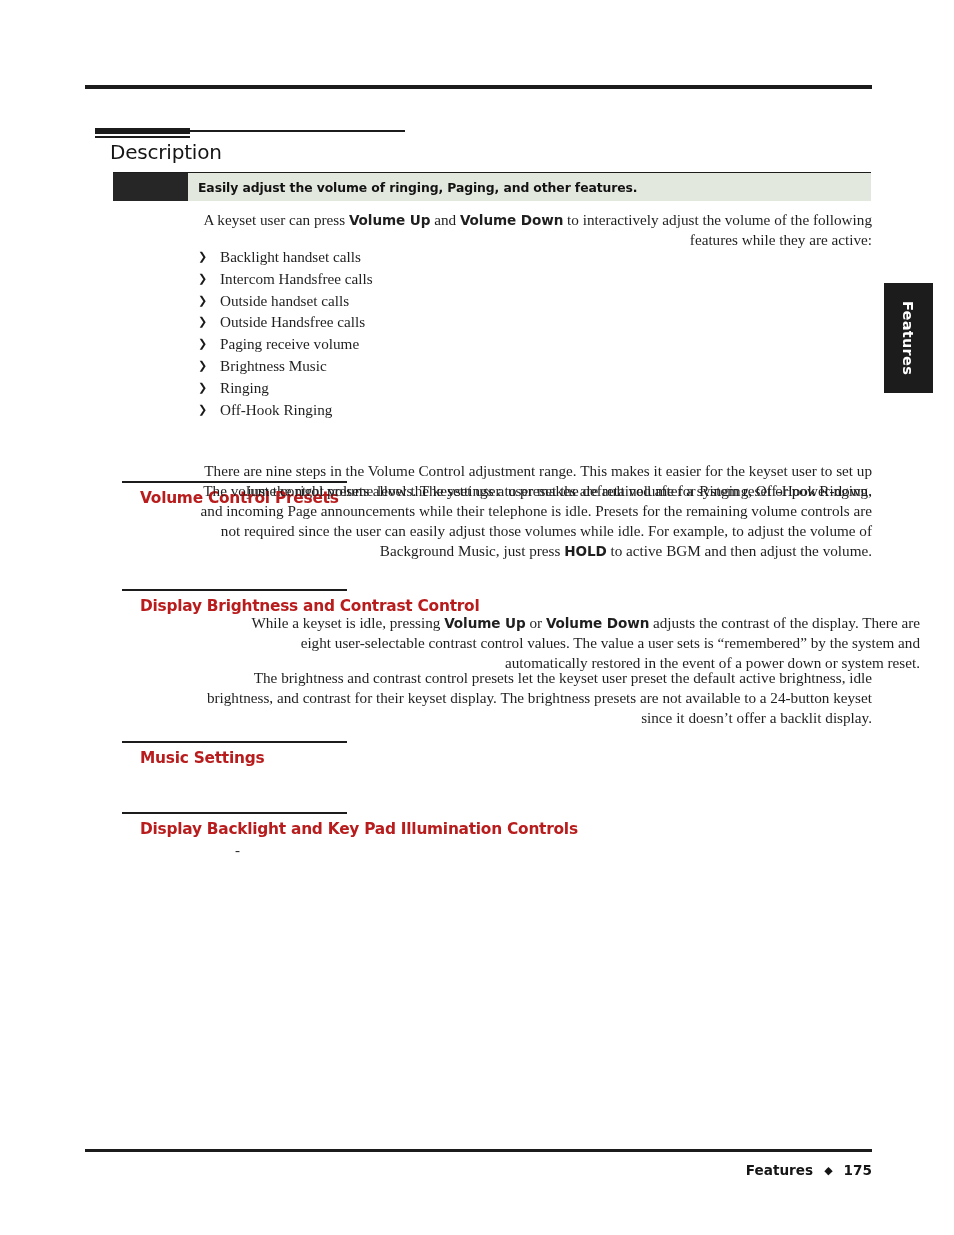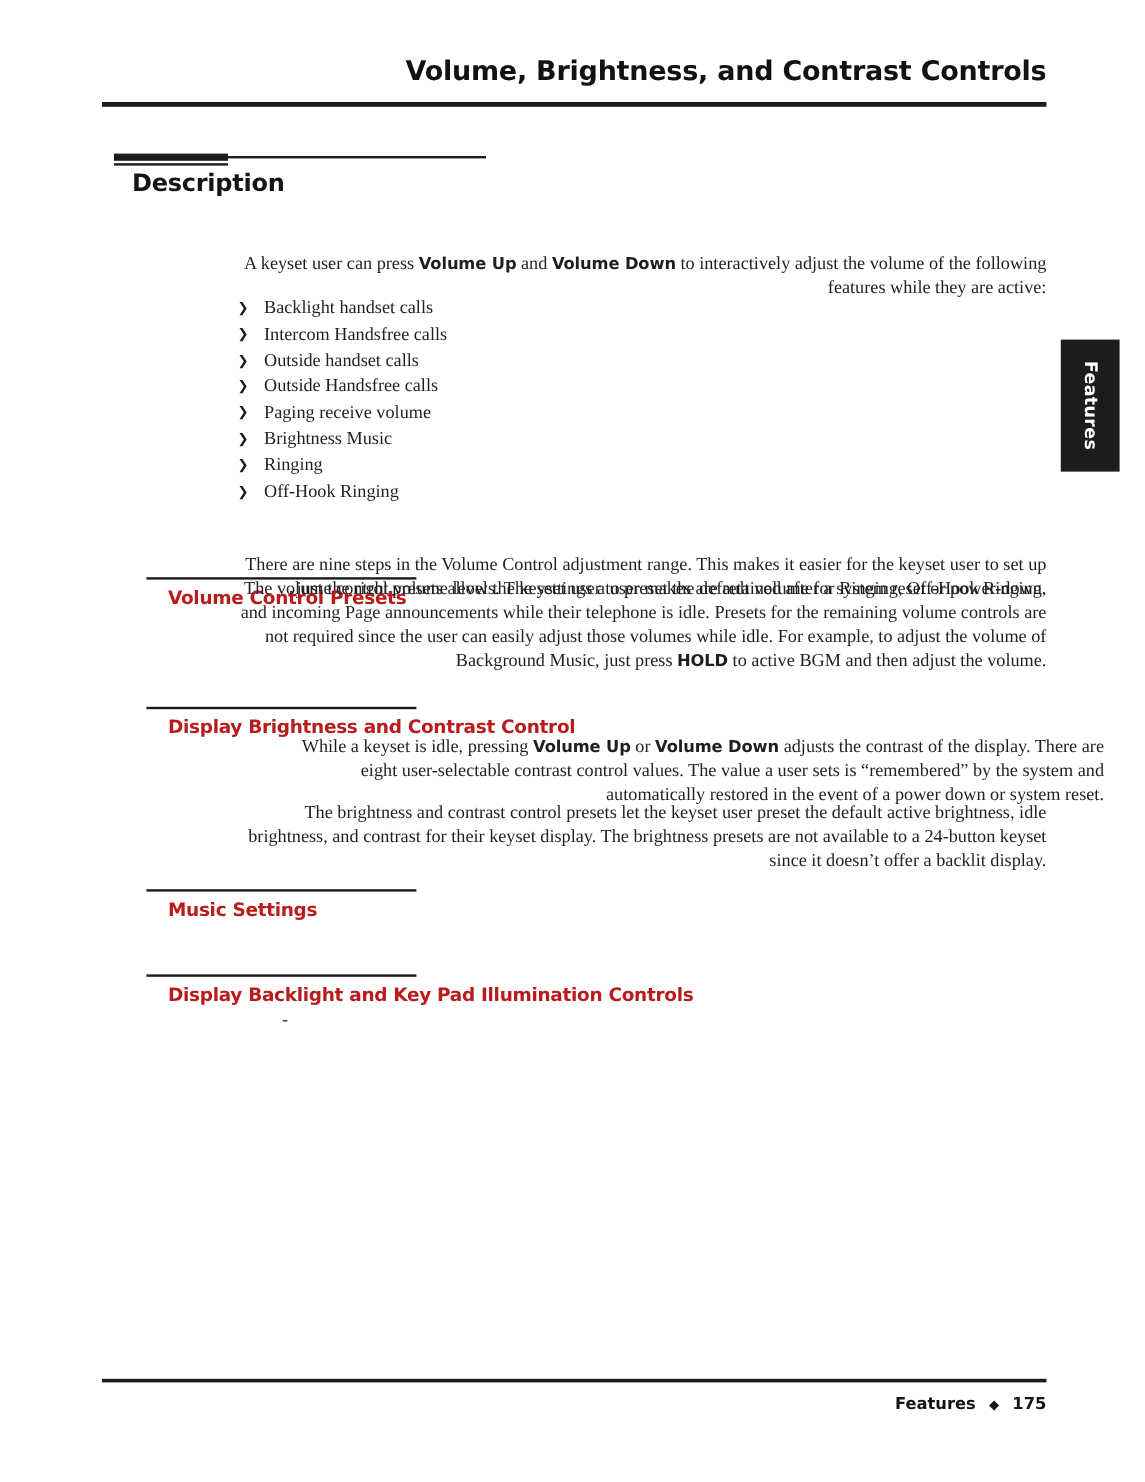--- a/index.html
+++ b/index.html
@@ -73,21 +73,21 @@
     width: 95px;
     height: 1.5px;
     background: #1c1c1c;
   }
 
   .desc-title {
     position: absolute;
     left: 110px;
     top: 140px;
     font-family: "DejaVu Sans", "Liberation Sans", sans-serif;
-    font-weight: bold;
+    font-weight: normal;
     font-size: 20px;
     letter-spacing: -0.2px;
     color: #151515;
   }
 
   
   .banner {
     position: absolute;
     left: 113px;
     top: 172px;
@@ -274,30 +274,33 @@
     line-height: 1;
     position: relative;
     top: 0.5px;
   }
 </style>
 </head>
 <body>
 
 <div class="page">
 
-  <div class="running-head">Volume, Brightness, and Contrast Controls</div>
   <div class="head-rule"></div>
 
   <div class="desc-deco">
     <div class="bar-thick"></div>
     <div class="bar-thin-ext"></div>
     <div class="bar-thin-under"></div>
   </div>
   <div class="desc-title">Description</div>
 
+  <div class="banner">
+    <div class="banner-block"></div>
+    <div class="banner-text">Easily adjust the volume of ringing, Paging, and other features.</div>
+  </div>
 
   <div class="body-col" id="intro-para">
     <span>A keyset user can press </span><b>Volume Up</b><span> and </span><b>Volume Down</b><span> to interactively adjust the volume of the following features while they are active:</span>
   </div>
 
   <ul class="bullet-list" id="bullet-list">
       <li><span class="bullet-glyph">❯</span><span>Backlight handset calls</span></li>
       <li><span class="bullet-glyph">❯</span><span>Intercom Handsfree calls</span></li>
       <li><span class="bullet-glyph">❯</span><span>Outside handset calls</span></li>
       <li><span class="bullet-glyph">❯</span><span>Outside Handsfree calls</span></li>

